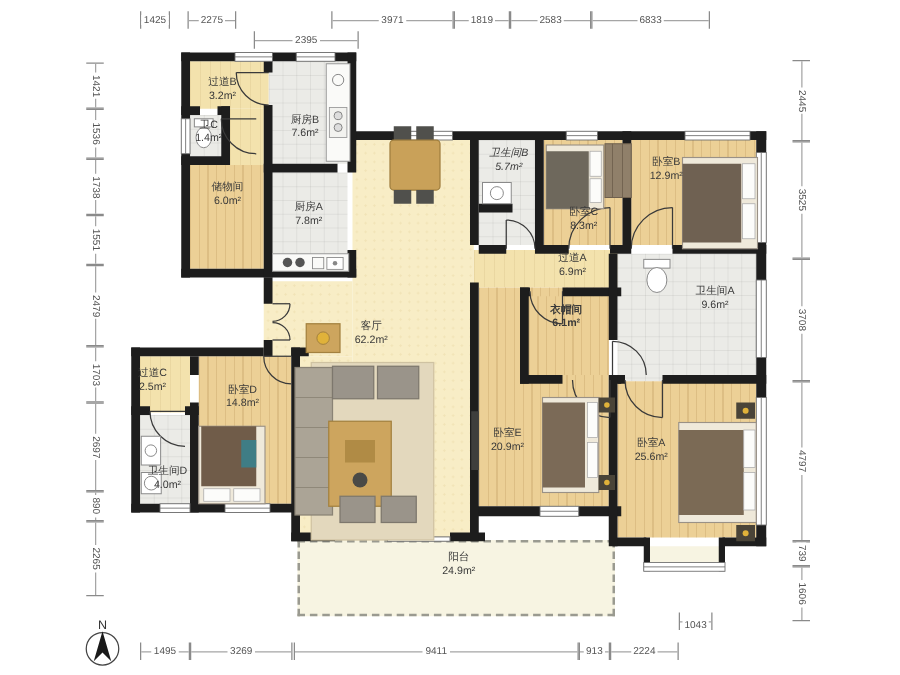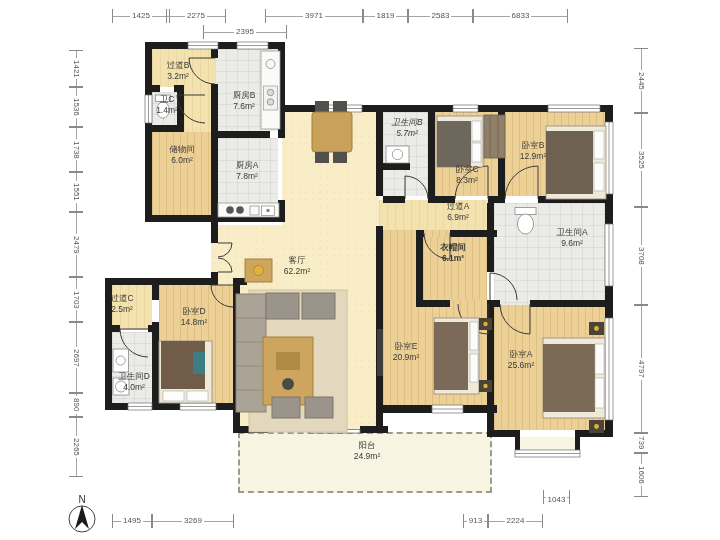--- a/index.html
+++ b/index.html
@@ -307,21 +307,21 @@
         <div>62.2m²</div>
       </div>
       <div class="room-label" style="left: 407px; top: 117px; font-style: italic;">
         <div>卫生间B</div>
         <div>5.7m²</div>
       </div>
       <div class="room-label" style="left: 467px; top: 164px;">
         <div>卧室C</div>
         <div>8.3m²</div>
       </div>
-      <div class="room-label" style="left: 533px; top: 140px;">
+      <div class="room-label" style="left: 533px; top: 124px;">
         <div>卧室B</div>
         <div>12.9m²</div>
       </div>
       <div class="room-label" style="left: 458px; top: 201px;">
         <div>过道A</div>
         <div>6.9m²</div>
       </div>
       <div class="room-label" style="left: 406px; top: 341px;">
         <div>卧室E</div>
         <div>20.9m²</div>
@@ -349,24 +349,24 @@
       <div class="room-label" style="left: 521px; top: 349px;">
         <div>卧室A</div>
         <div>25.6m²</div>
       </div>
       <div class="room-label" style="left: 367px; top: 440px;">
         <div>阳台</div>
         <div>24.9m²</div>
       </div>
     </div>
   <div id="rulers">
-      <div class="seg seg-h" style="left: 112px; width: 58px; top: 9px;">
+      <div class="seg seg-h" style="left: 112px; width: 24px; top: 9px;">
         <span>1425</span>
       </div>
-      <div class="seg seg-h" style="left: 150px; width: 60px; top: 9px; margin-left: 16px;">
+      <div class="seg seg-h" style="left: 150px; width: 39px; top: 9px;">
         <span>2275</span>
       </div>
       <div class="seg seg-h" style="left: 203px; width: 84px; top: 25px;">
         <span>2395</span>
       </div>
       <div class="seg seg-h" style="left: 265px; width: 98px; top: 9px;">
         <span>3971</span>
       </div>
       <div class="seg seg-h" style="left: 363px; width: 45px; top: 9px;">
         <span>1819</span>
@@ -376,20 +376,23 @@
       </div>
       <div class="seg seg-h" style="left: 473px; width: 95px; top: 9px;">
         <span>6833</span>
       </div>
       <div class="seg seg-h" style="left: 112px; width: 40px; top: 514px;">
         <span>1495</span>
       </div>
       <div class="seg seg-h" style="left: 152px; width: 82px; top: 514px;">
         <span>3269</span>
       </div>
+      <div class="seg seg-h" style="left: 235px; width: 228px; top: 514px;">
+        <span>9411</span>
+      </div>
       <div class="seg seg-h" style="left: 463px; width: 25px; top: 514px;">
         <span>913</span>
       </div>
       <div class="seg seg-h" style="left: 488px; width: 55px; top: 514px;">
         <span>2224</span>
       </div>
       <div class="seg seg-h" style="left: 543px; width: 27px; top: 490px; align-items: flex-end;">
         <span>1043</span>
       </div>
       <div class="seg seg-v" style="top: 50px; height: 37px; left: 69px;">

